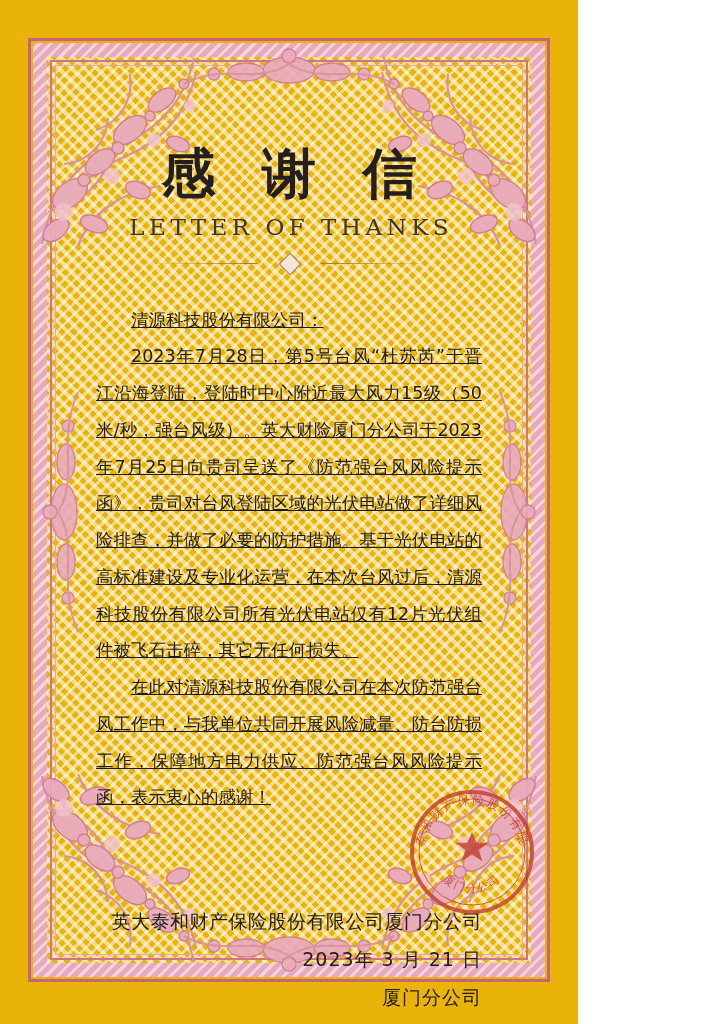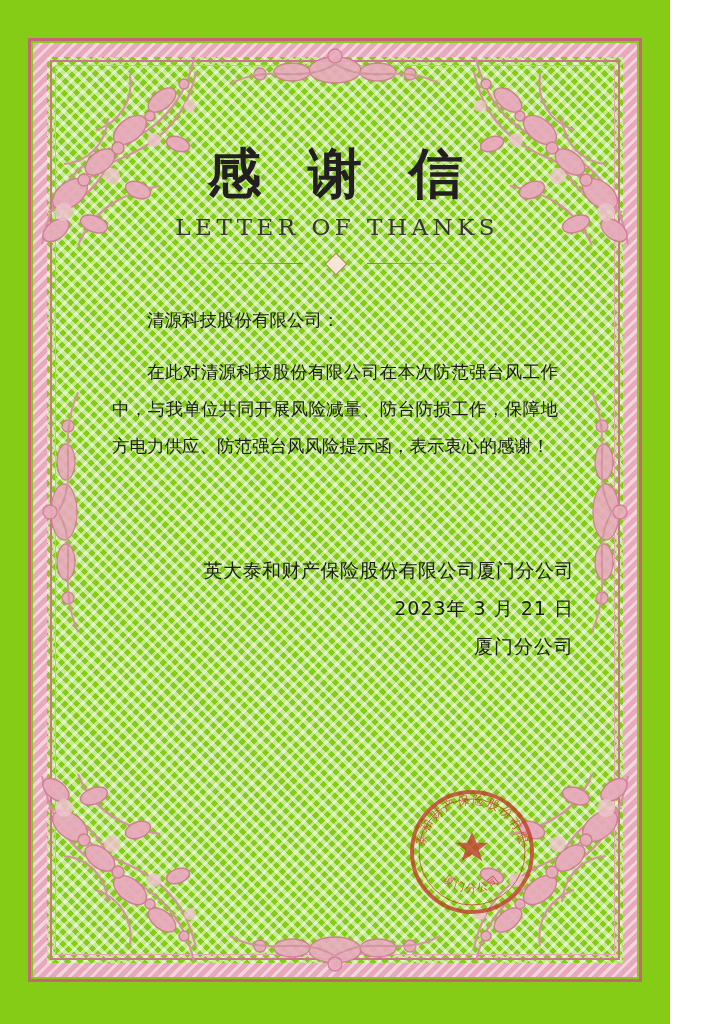--- a/index.html
+++ b/index.html
@@ -9,23 +9,23 @@
   }
   body {
     width: 724px;
     height: 1024px;
     overflow: hidden;
     font-family: "DejaVu Sans", "Liberation Sans", sans-serif;
   }
 
   .page {
     position: relative;
-    width: 670px;
+    width: 578px;
     height: 1024px;
-    background: #84cc16;
+    background: #eab308;
   }
 
   
   .border-outer {
     position: absolute;
     left: 28px;
     top: 38px;
     right: 28px;
     bottom: 42px;
     border: 3px solid #c8637c;
@@ -161,21 +161,21 @@
   .letter {
     margin-top: 30px;
     font-family: "DejaVu Sans", "Liberation Sans", sans-serif;
     font-size: 17.5px;
     color: #1b1b1b;
     line-height: 2.1;
     text-align: justify;
     text-justify: inter-ideograph;
   }
   .salutation { margin-bottom: 0; }
-  .para { text-indent: 2em; margin: 16px; }
+  .para { text-indent: 2em; margin: 0; text-decoration: underline; }
 
   .sign {
     margin-top: 86px;
     text-align: right;
     font-size: 19px;
     color: #1b1b1b;
     line-height: 2.0;
     position: relative;
   }
   .sign-company { letter-spacing: 0.5px; }
@@ -403,20 +403,21 @@
     <div class="title-en">LETTER OF THANKS</div>
 
     <div class="divider">
       <span class="line"></span>
       <span class="diamond"></span>
       <span class="line right"></span>
     </div>
 
     <div class="letter">
       <p class="para salutation">清源科技股份有限公司：</p>
+      <p class="para">2023年7月28日，第5号台风“杜苏芮”于晋江沿海登陆，登陆时中心附近最大风力15级（50米/秒，强台风级）。英大财险厦门分公司于2023年7月25日向贵司呈送了《防范强台风风险提示函》，贵司对台风登陆区域的光伏电站做了详细风险排查，并做了必要的防护措施。基于光伏电站的高标准建设及专业化运营，在本次台风过后，清源科技股份有限公司所有光伏电站仅有12片光伏组件被飞石击碎，其它无任何损失。</p>
       <p class="para">在此对清源科技股份有限公司在本次防范强台风工作中，与我单位共同开展风险减量、防台防损工作，保障地方电力供应、防范强台风风险提示函，表示衷心的感谢！</p>
     </div>
 
     <div class="sign">
       <div class="sign-company">英大泰和财产保险股份有限公司厦门分公司</div>
       <div class="sign-date">2023年 3 月 21 日</div>
       <div class="sign-branch">厦门分公司</div>
     </div>
   </div>
 

